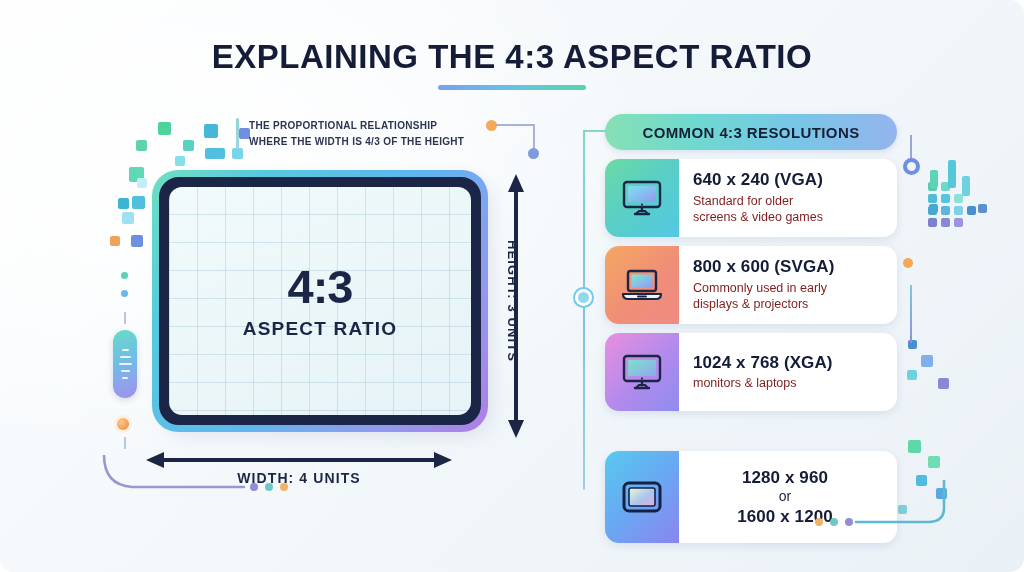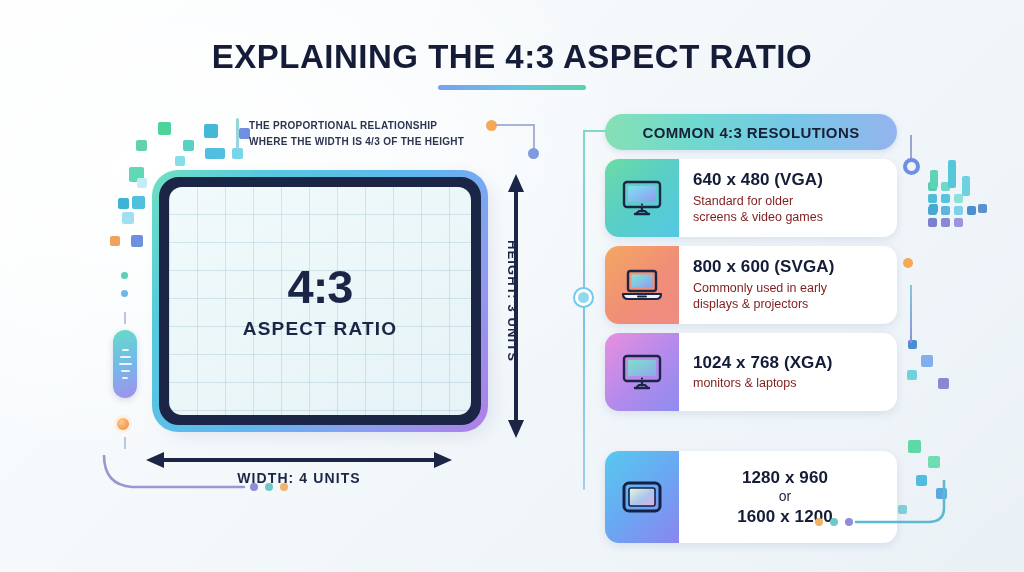--- a/index.html
+++ b/index.html
@@ -13,20 +13,21 @@
   }
 
   #infographic {
     position: relative;
     width: 1024px;
     height: 572px;
     background:
       radial-gradient(ellipse 700px 420px at 18% 30%, #ffffff 0%, rgba(255,255,255,0) 70%),
       linear-gradient(135deg, #fdfefe 0%, #f4f8fb 45%, #eaf1f6 100%);
     overflow: hidden;
+    border-radius: 14px;
   }
 
   
   .title-wrap {
     position: absolute;
     top: 38px;
     left: 0;
     width: 100%;
     text-align: center;
   }
@@ -505,21 +506,21 @@
             <stop offset="0%" stop-color="#7fe0f0"></stop>
                 <stop offset="100%" stop-color="#8f9cf0"></stop>
           </linearGradient>
             </defs>
           <circle cx="20" cy="24.5" r="1.1" fill="#1b2647"></circle>
           <path d="M20 27 L20 31 M13 34 L27 34" stroke="#1b2647" stroke-width="2.4" fill="none" stroke-linecap="round"></path>
           <path d="M14 34 L17 31 L23 31 L26 34" fill="none" stroke="#1b2647" stroke-width="2.2"></path>
         </svg>
       </div>
       <div class="card-body">
-        <div class="card-title">640 x 480 (VGA)</div>
+        <div class="card-title">640 x 240 (VGA)</div>
         <div class="card-desc">
           <div>Standard for older</div>
           <div>screens &amp; video games</div>
         </div>
       </div>
     </div>
 
     <div class="card">
       <div class="card-icon ic2">
         <svg width="42" height="34" viewBox="0 0 42 34">

